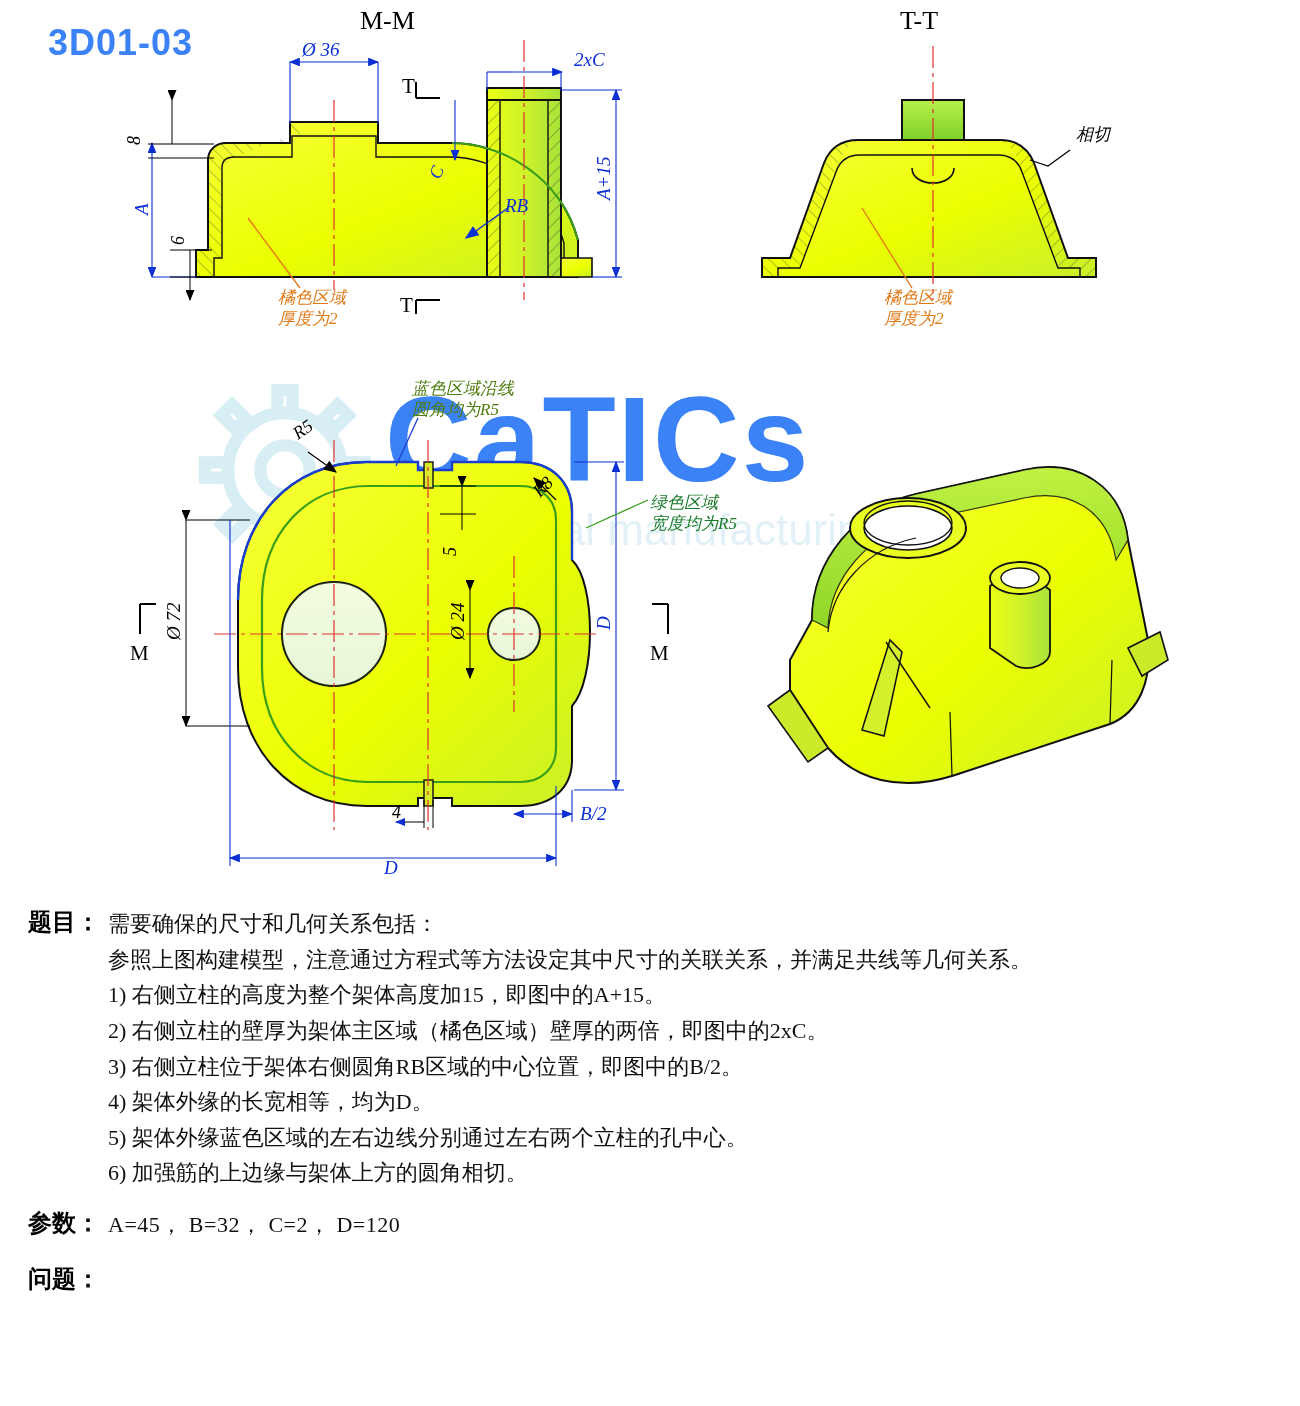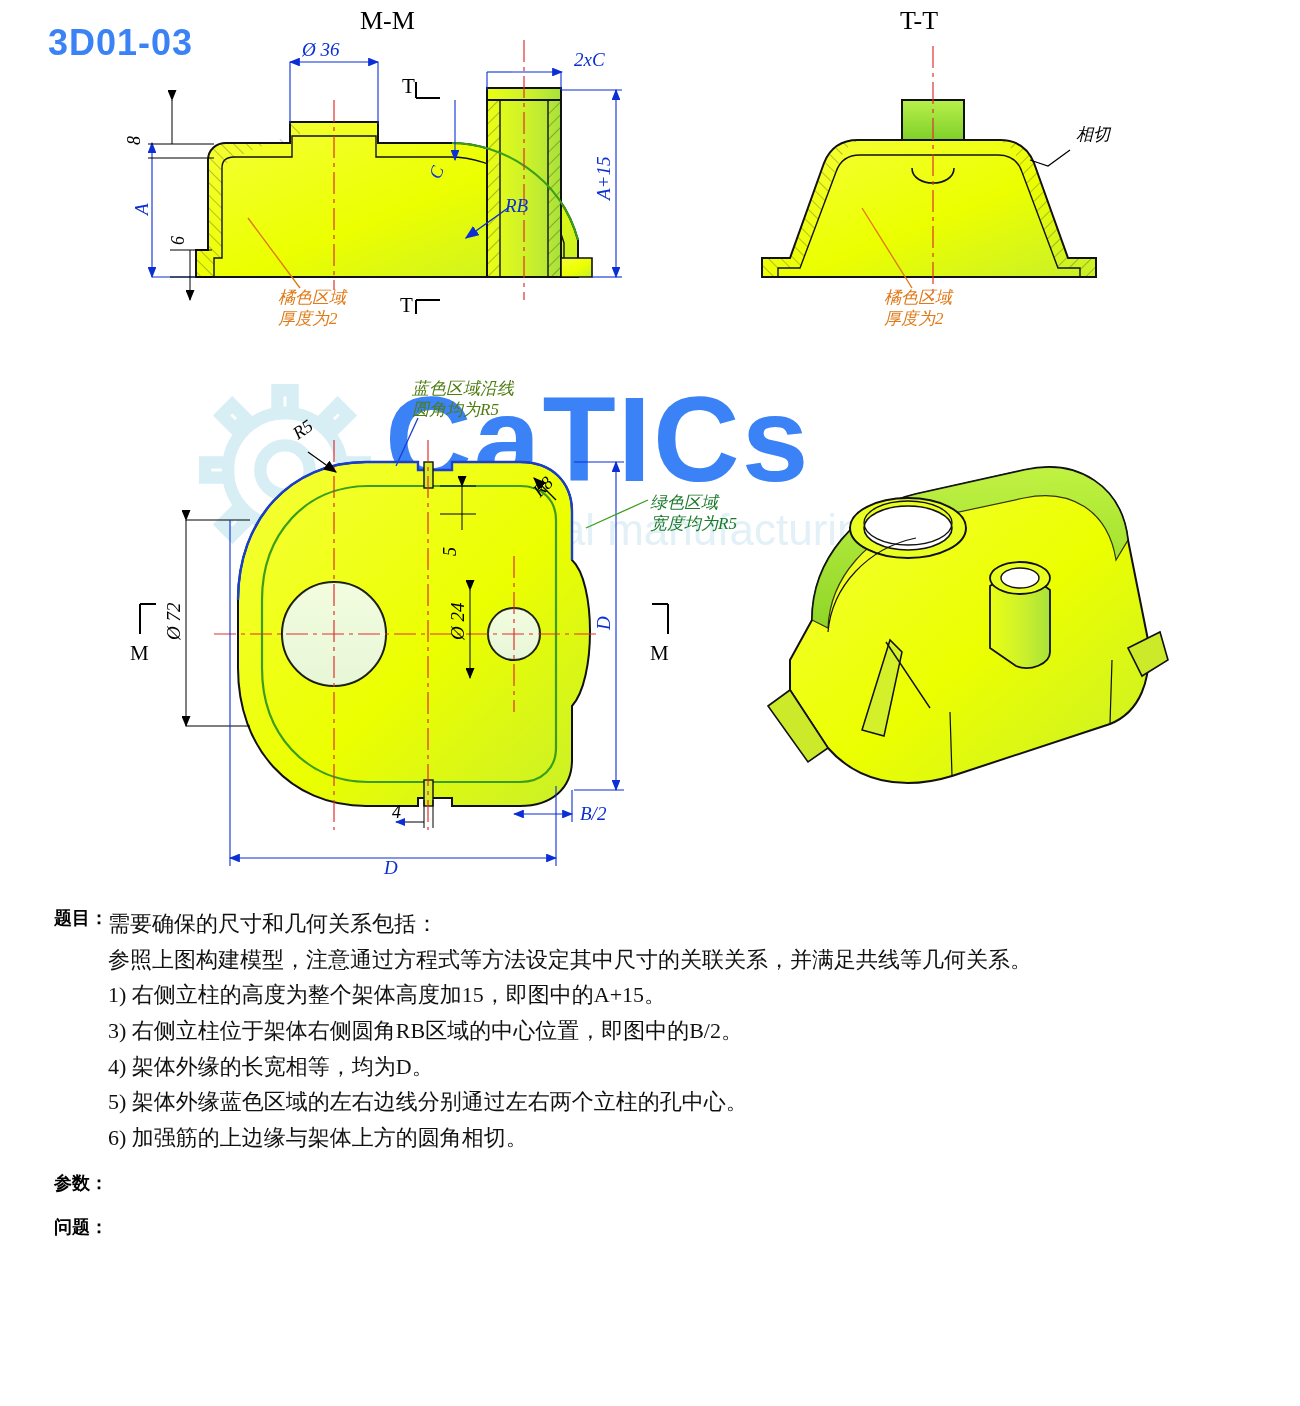--- a/index.html
+++ b/index.html
@@ -79,25 +79,25 @@
   
   .textblock{
     position:absolute;left:0;top:890px;width:1300px;height:516px;
     font-family:"Liberation Serif", serif;
     color:#111;
   }
   .row{display:flex;align-items:flex-start;}
   .lbl{
     width:108px;
     min-width:108px;
-    text-align:right;
+    text-align:left;
     padding-left:28px;
     box-sizing:border-box;
     font-weight:bold;
-    font-size:18px;
+    font-size:24px;
     color:#000;
   }
   .body-col{font-size:22px;line-height:1.62;}
   .body-col p{margin:0;}
   .row-main{margin-top:16px;}
   .row-params{margin-top:16px;}
   .row-q{margin-top:20px;}
   .mono-ish{font-family:"Liberation Serif", serif;letter-spacing:.5px;}
 </style>
 </head>
@@ -419,29 +419,31 @@
   <div class="note note-black" id="note-tangent">相切</div>
 
   <div class="textblock">
 
     <div class="row row-main">
       <div class="lbl">题目：</div>
       <div class="body-col">
         <p>需要确保的尺寸和几何关系包括：</p>
         <p>参照上图构建模型，注意通过方程式等方法设定其中尺寸的关联关系，并满足共线等几何关系。</p>
         <p>1) 右侧立柱的高度为整个架体高度加15，即图中的A+15。</p>
+        <p>2) 右侧立柱的壁厚为架体主区域（橘色区域）壁厚的两倍，即图中的2xC。</p>
         <p>3) 右侧立柱位于架体右侧圆角RB区域的中心位置，即图中的B/2。</p>
         <p>4) 架体外缘的长宽相等，均为D。</p>
         <p>5) 架体外缘蓝色区域的左右边线分别通过左右两个立柱的孔中心。</p>
         <p>6) 加强筋的上边缘与架体上方的圆角相切。</p>
       </div>
     </div>
 
     <div class="row row-params">
       <div class="lbl">参数：</div>
+      <div class="body-col mono-ish">A=45，  B=32，  C=2，  D=120</div>
     </div>
 
     <div class="row row-q">
       <div class="lbl">问题：</div>
     </div>
 
   </div>
 </div>
 
 </body></html>

